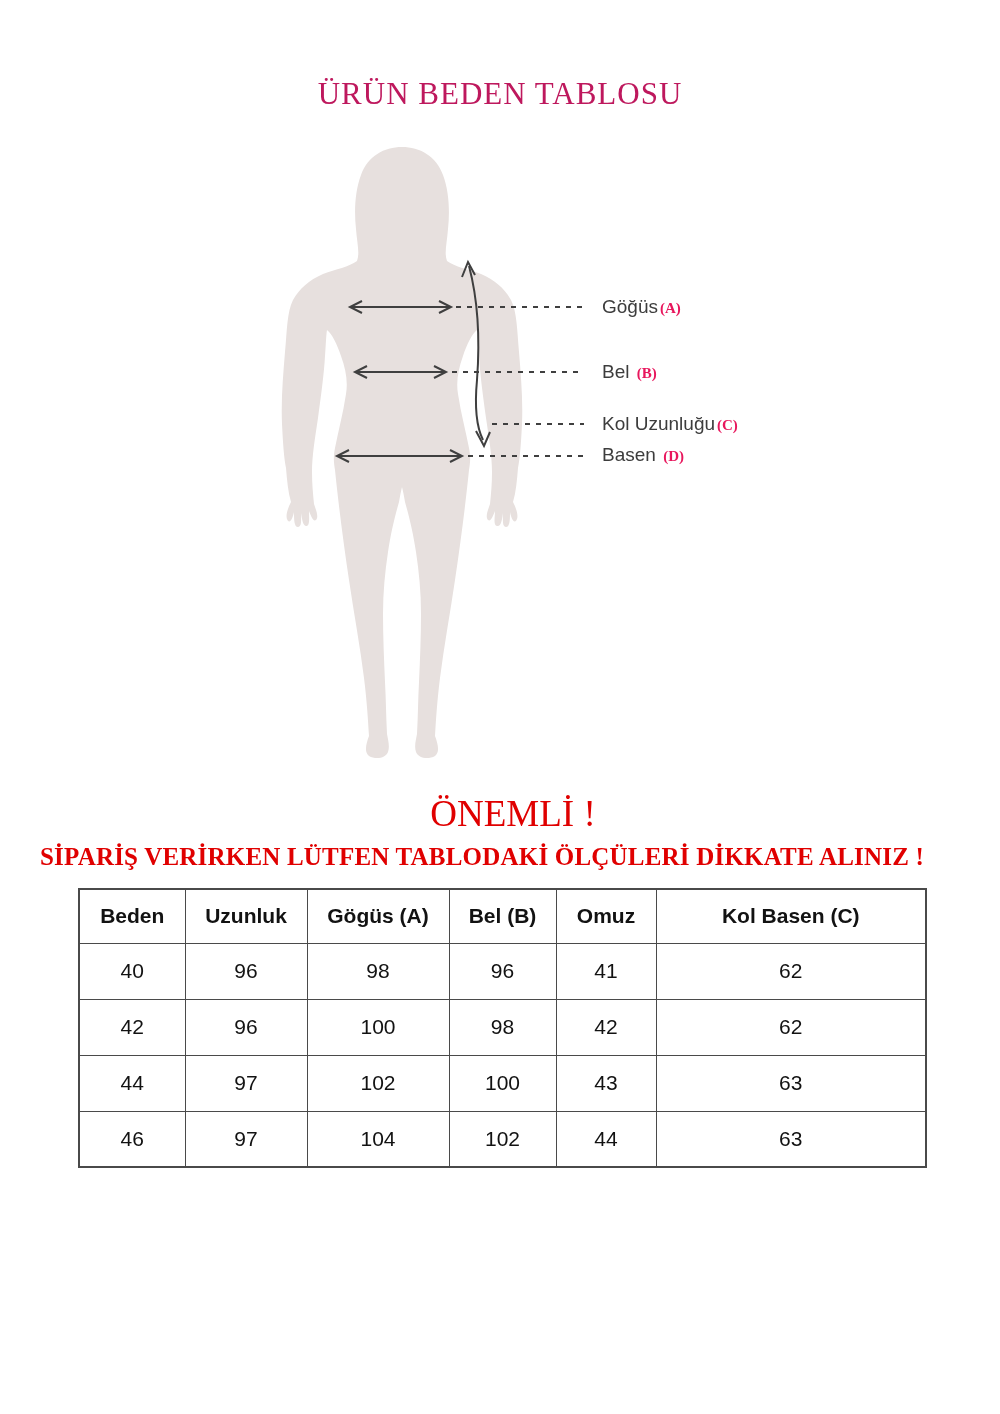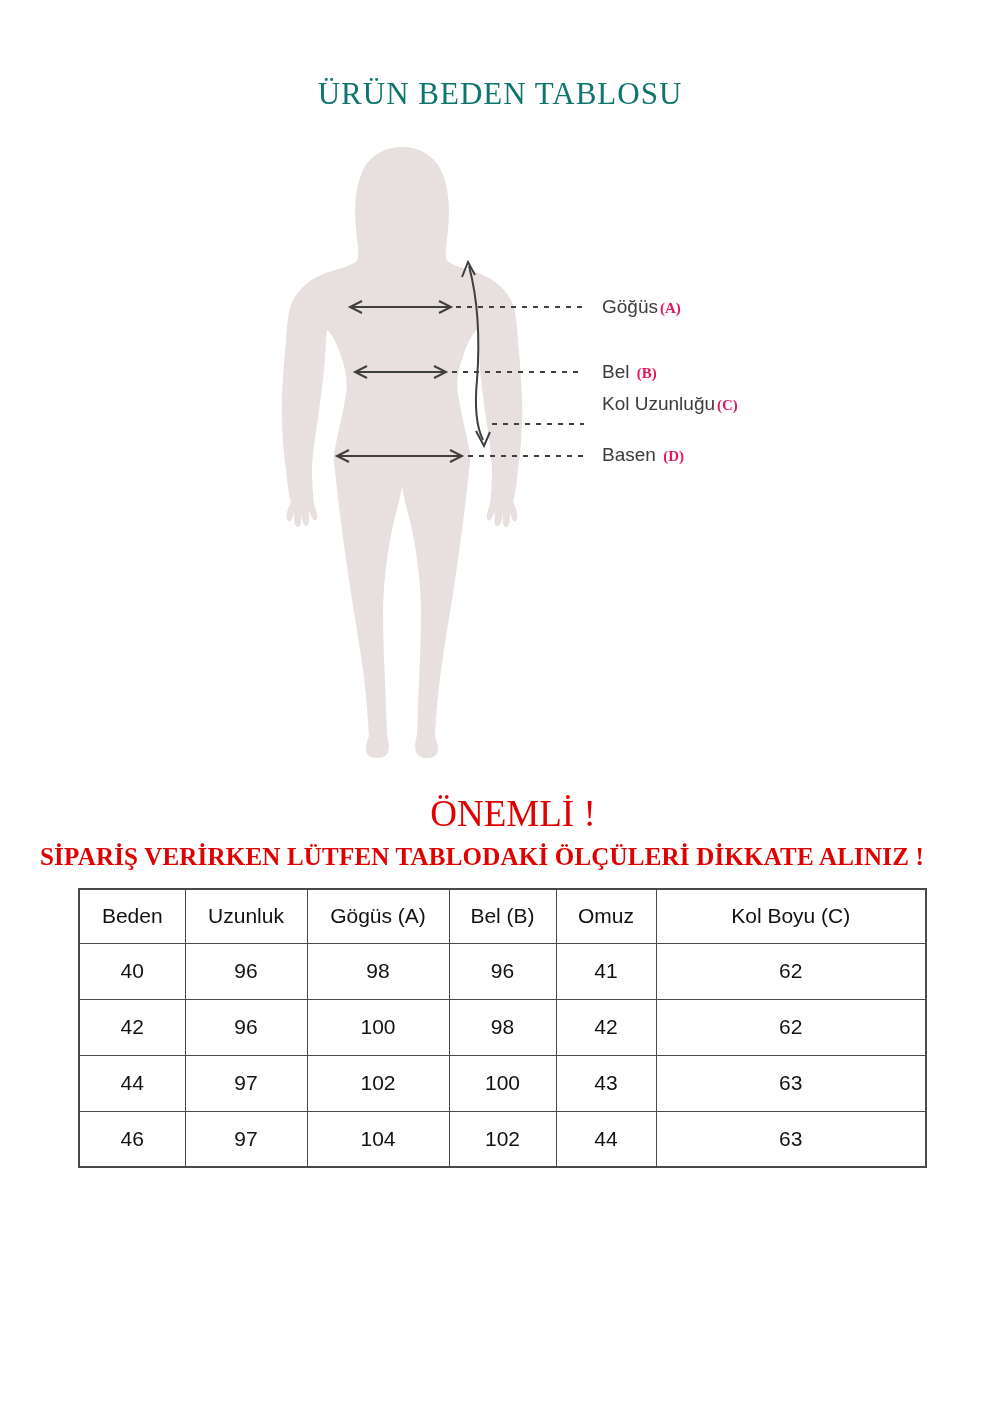--- a/index.html
+++ b/index.html
@@ -15,39 +15,39 @@
     position:relative;
     width:1000px;height:1414px;
     background:#ffffff;
     font-family:"Liberation Sans",sans-serif;
     overflow:hidden;
   }
   .page-title{
     position:absolute;top:76px;left:0;width:100%;
     text-align:center;
     font-family:"Liberation Serif",serif;
-    font-size:31px;font-weight:400;color:#0f766e;
+    font-size:31px;font-weight:400;color:#be185d;
     letter-spacing:1px;
   }
   .diagram{position:absolute;left:0;top:0;width:907px;height:780px;}
   .diagram svg{position:absolute;left:280px;top:138px;}
   .measure-label{
     position:absolute;left:602px;
     font-size:19px;color:#3c3c3c;
     white-space:nowrap;line-height:22px;
   }
   .measure-label .letter{
     font-family:"Liberation Serif",serif;
     font-weight:700;font-size:15px;
     color:var(--accent-pink);
     margin-left:2px;
   }
   .lbl-0{top:296px;}
   .lbl-1{top:361px;}
-  .lbl-2{top:393px;}
+  .lbl-2{top:413px;}
   .lbl-3{top:444px;}
   .notice-heading{
     position:absolute;top:792px;left:13px;width:100%;
     text-align:center;
     font-family:"Liberation Serif",serif;
     font-size:37px;font-weight:400;color:var(--warning-red);
   }
   .notice-warning{
     position:absolute;top:843px;left:0;width:100%;
     text-align:left;
@@ -64,21 +64,21 @@
     background:#ffffff;
   }
   table.size-table th,table.size-table td{
     border:1.5px solid var(--grid);
     text-align:center;vertical-align:middle;
     color:#121212;
   }
   table.size-table{border:2px solid var(--grid);}
   table.size-table th{
     height:54px;
-    font-size:21px;font-weight:400;
+    font-size:21px;font-weight:700;
   }
   table.size-table td{
     height:56px;
     font-size:21px;font-weight:400;
   }
   .col-0{width:106px;} .col-1{width:122px;} .col-2{width:142px;}
   .col-3{width:107px;} .col-4{width:100px;} .col-5{width:270px;}
 </style>
 </head>
 <body>
@@ -178,21 +178,21 @@
         <col class="col-4">
         <col class="col-5">
     </colgroup>
     <thead>
       <tr>
           <th>Beden</th>
           <th>Uzunluk</th>
           <th>Gögüs (A)</th>
           <th>Bel (B)</th>
           <th>Omuz</th>
-          <th>Kol Boyu (C)</th>
+          <th>Kol Basen (C)</th>
         </tr>
     </thead>
     <tbody>
         <tr>
           <td>40</td>
           <td>96</td>
           <td>98</td>
           <td>96</td>
           <td>41</td>
           <td>62</td>

